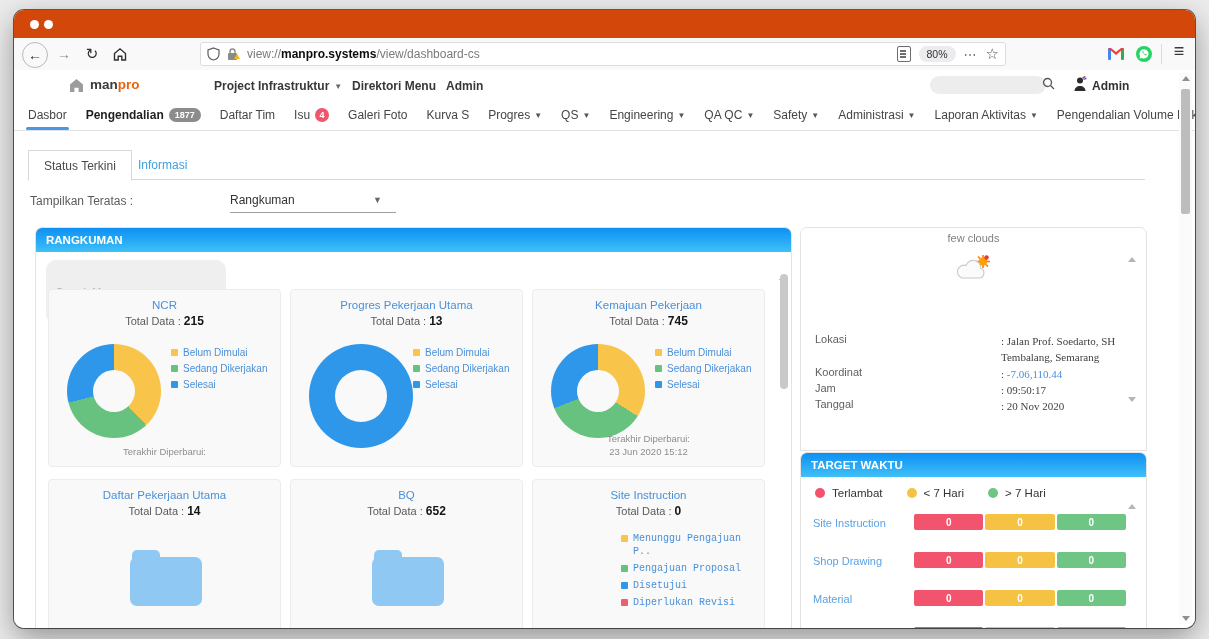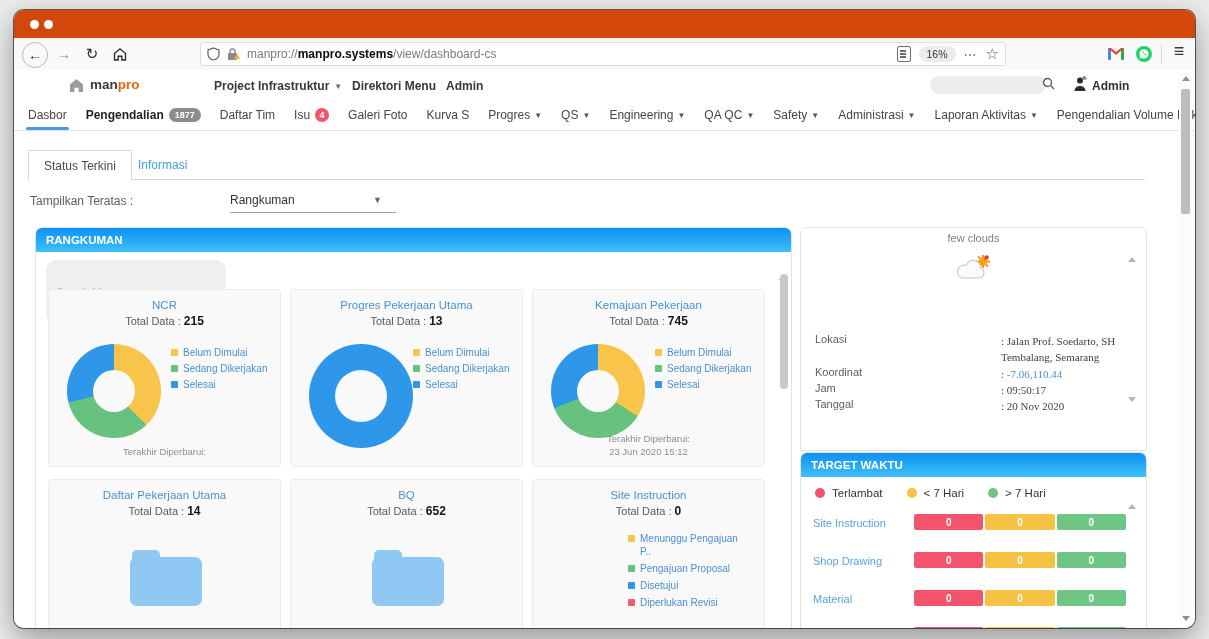--- a/index.html
+++ b/index.html
@@ -84,21 +84,21 @@
   .card-total{text-align:center;font-size:11px;color:#5a5a5a;margin-top:3px;}
   .card-total b{color:#151515;font-size:12px;}
   .donut{position:absolute;left:18px;top:54px;width:94px;height:94px;border-radius:50%;}
   .donut::after{content:"";position:absolute;inset:26px;background:#f9f9f9;border-radius:50%;}
   .legend{position:absolute;left:122px;top:56px;}
   .leg-item{display:flex;margin-bottom:3px;}
   .leg-sw{width:7px;height:7px;border-radius:1px;margin:3px 5px 0 0;flex:none;}
   .leg-tx{font-size:10px;color:#4a90d9;line-height:13px;}
   .card-foot{position:absolute;bottom:8px;left:0;right:0;text-align:center;font-size:9.5px;color:#8d8d8d;line-height:13px;}
   .folder{position:absolute;left:79px;top:68px;}
-  .legend6{position:absolute;left:95px;top:52px;width:122px;}
+  .legend6{position:absolute;left:88px;top:52px;width:122px;font-family:Liberation Mono, monospace;}
   
   .temp{ text-align:center;margin-top:14px;font-size:16px;color:#4f4f4f;}
   .temp sup{font-size:9px;}
   .cond{text-align:center;font-size:11px;color:#808080;margin-top:4px;}
   .wicon{text-align:center;margin-top:10px;}
   .cu-rows{position:absolute;left:0;top:101px;width:100%;}
   .cu-row{position:absolute;left:14px;right:16px;font-size:11px;color:#5f5f5f;}
   .cu-val{position:absolute;left:186px;top:0;color:#3f3f3f;line-height:16px;font-family:Liberation Serif, serif;}
   .cu-link{color:#4a90e2;}
   
@@ -138,23 +138,23 @@
             <path d="M6.5 1 12 3v4c0 3.2-2.3 5.3-5.5 6C3.3 12.3 1 10.2 1 7V3z" fill="none" stroke="#5d5d5d" stroke-width="1.2"></path>
           </svg>
       </span>
       <span class="urlicon">
         <svg width="15" height="14" viewBox="0 0 15 14">
           <rect x="2" y="6" width="9" height="7" rx="1" fill="#8a8a8a"></rect>
           <path d="M4 6V4.5a2.5 2.5 0 0 1 5 0V6" fill="none" stroke="#8a8a8a" stroke-width="1.4"></path>
           <path d="M11 6.5 14 12h-6z" fill="#f3b61f"></path>
         </svg>
       </span>
-      <span class="urltext"><span>manpro://</span><span class="dom">manpro.systems</span><span>/view/dashboard-cs</span></span>
+      <span class="urltext"><span>view://</span><span class="dom">manpro.systems</span><span>/view/dashboard-cs</span></span>
       <span class="readericon"></span>
-      <span class="zoompill">16%</span>
+      <span class="zoompill">80%</span>
       <span class="dotsmenu">⋯</span>
       <span class="staricon">☆</span>
     </div>
     <span class="extbtn" style="left:1092px">
       <svg width="16" height="12" viewBox="0 0 16 12">
         <rect x="0" y="0" width="3" height="12" rx="1" fill="#4285f4"></rect>
         <rect x="13" y="0" width="3" height="12" rx="1" fill="#34a853"></rect>
         <path d="M0 0h3l5 4 5-4h3L8 7z" fill="#ea4335"></path>
       </svg>
     </span>

